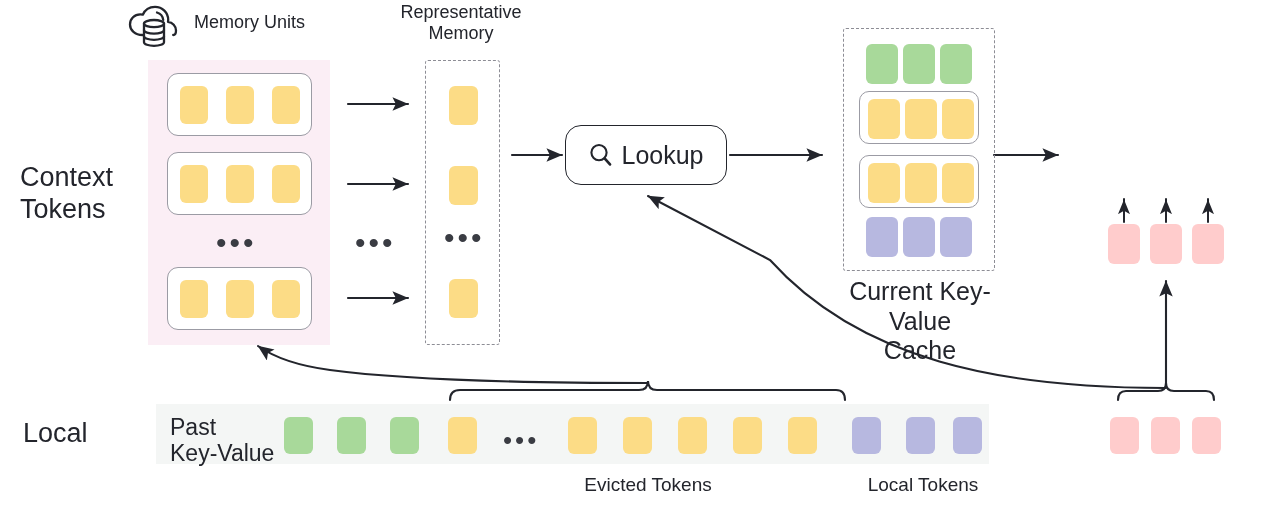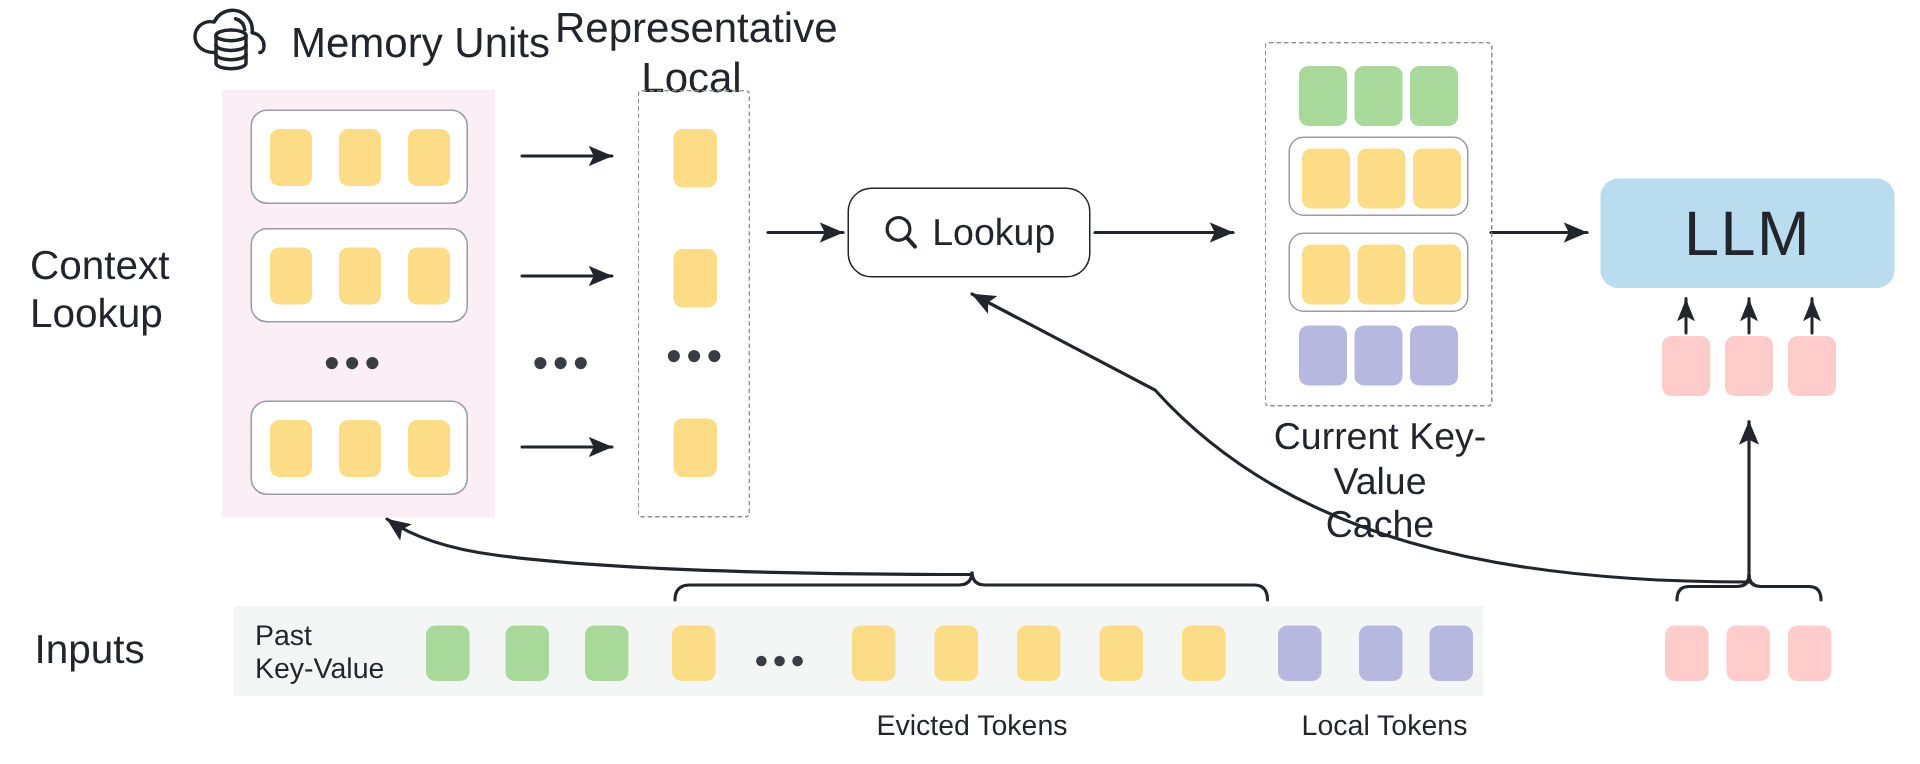--- a/index.html
+++ b/index.html
@@ -20,23 +20,23 @@
 
   
   .lbl {
     position: absolute;
     font-family: "Liberation Sans", sans-serif;
     color: #23252c;
     white-space: pre;
     line-height: 1.18;
   }
   .lbl-row    { font-size: 27px; }
-  .lbl-head   { font-size: 28px; text-align: center; }
+  .lbl-head   { font-size: 18px; text-align: center; }
   .lbl-cap    { font-size: 19px; text-align: center; }
-  .lbl-small  { font-size: 19px; line-height: 1.15; }
+  .lbl-small  { font-size: 23px; line-height: 1.15; }
   .lbl-llm    { font-size: 42px; letter-spacing: 1px; }
   .lbl-lookup { font-size: 25px; }
 
   
   .tok { position: absolute; border-radius: 6px; }
 
   
   .mem-bg {
     position: absolute;
     background: #fbeef5;
@@ -132,23 +132,23 @@
 
       <line x1="1166" y1="388" x2="1166" y2="281" marker-end="url(#ah)"></line>
 
       <line x1="1124" y1="222" x2="1124" y2="199" marker-end="url(#ah-sm)" stroke-width="2"></line>
       <line x1="1166" y1="222" x2="1166" y2="199" marker-end="url(#ah-sm)" stroke-width="2"></line>
       <line x1="1208" y1="222" x2="1208" y2="199" marker-end="url(#ah-sm)" stroke-width="2"></line>
     </g>
   </svg>
 
   <div class="lbl lbl-row" style="left: 20px; top: 162px; width: 140px; white-space: pre-line;">Context
-Lookup</div>
-
-  <div class="lbl lbl-row" style="left:23px; top:418px;">Inputs</div>
+Tokens</div>
+
+  <div class="lbl lbl-row" style="left:23px; top:418px;">Local</div>
 
   <div class="abs" style="left:126px; top:5px;">
     <svg class="icon-svg" width="58" height="44" viewBox="0 0 58 44">
       <g fill="none" stroke="#23252c" stroke-width="2.3" stroke-linecap="round" stroke-linejoin="round">
         <path d="M16.5 30 C9 30 4 25.2 4 19.4 C4 13.8 8.6 9.4 14.2 9.4
                  C15.1 9.4 16 9.5 16.8 9.7 C18.8 5 23.6 1.8 29 1.8
                  C36.3 1.8 42.2 7.6 42.2 14.8 C42.2 15.5 42.1 16.2 42 16.8
                  C46.6 17.4 50 21.1 50 25.5 C50 28 48.9 30 47.2 30"></path>
         <path d="M31 7.5 C34.4 8.5 36.8 11.4 37.2 14.9"></path>
         <ellipse cx="28" cy="18.6" rx="10" ry="3.6"></ellipse>
@@ -156,21 +156,21 @@
                  C33.5 40.8 38 39.2 38 37.2 L38 18.6"></path>
         <path d="M18 25 C18 27 22.5 28.6 28 28.6 C33.5 28.6 38 27 38 25"></path>
         <path d="M18 31.2 C18 33.2 22.5 34.8 28 34.8 C33.5 34.8 38 33.2 38 31.2"></path>
       </g>
     </svg>
   </div>
 
   <div class="lbl lbl-head" style="left:194px; top:12px; text-align:left;">Memory Units</div>
 
   <div class="lbl lbl-head" style="left: 370px; top: 2px; width: 182px; white-space: pre-line;">Representative
-Local</div>
+Memory</div>
 
   <div class="mem-bg" style="left:148px; top:60px; width:182px; height:285px;"></div>
 
   <div class="unit-box" style="left:167px; top:73px; width:145px; height:63px;">
     <div class="tok" style="left:12px;  top:12px; width:28px; height:38px; background:#FCDC86;"></div>
     <div class="tok" style="left:58px;  top:12px; width:28px; height:38px; background:#FCDC86;"></div>
     <div class="tok" style="left:104px; top:12px; width:28px; height:38px; background:#FCDC86;"></div>
   </div>
 
   <div class="unit-box" style="left:167px; top:152px; width:145px; height:63px;">
@@ -227,23 +227,20 @@
     </div>
 
     <div class="tok" style="left:22px; top:188px; width:32px; height:40px; background:#B7B8E0;"></div>
     <div class="tok" style="left:59px; top:188px; width:32px; height:40px; background:#B7B8E0;"></div>
     <div class="tok" style="left:96px; top:188px; width:32px; height:40px; background:#B7B8E0;"></div>
   </div>
 
   <div class="lbl lbl-cap" style="left: 820px; top: 277px; width: 200px; font-size: 25px; white-space: pre-line;">Current Key-Value
 Cache</div>
 
-  <div class="llm-box" style="left:1067px; top:119px; width:196px; height:73px; background:#B9DCEF;">
-    <span class="lbl-llm">LLM</span>
-  </div>
 
   <div class="tok" style="left:1108px; top:224px; width:32px; height:40px; background:#FFCCCC;"></div>
   <div class="tok" style="left:1150px; top:224px; width:32px; height:40px; background:#FFCCCC;"></div>
   <div class="tok" style="left:1192px; top:224px; width:32px; height:40px; background:#FFCCCC;"></div>
 
   <div class="inputs-band" style="left:156px; top:404px; width:833px; height:60px;"></div>
 
   <div class="lbl lbl-small" style="left: 170px; top: 414px; white-space: pre-line;">Past
 Key-Value</div>
 

